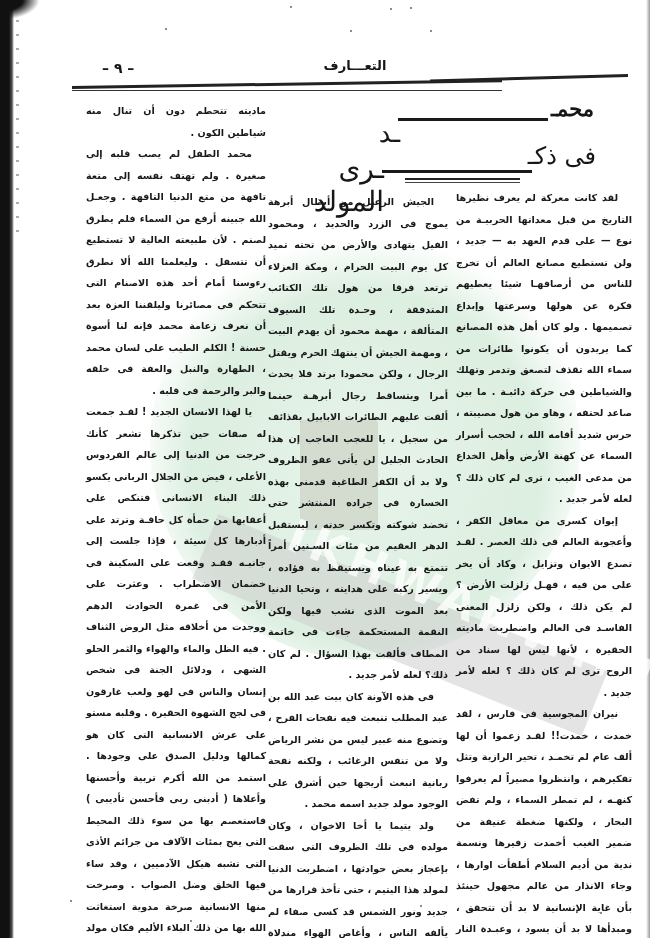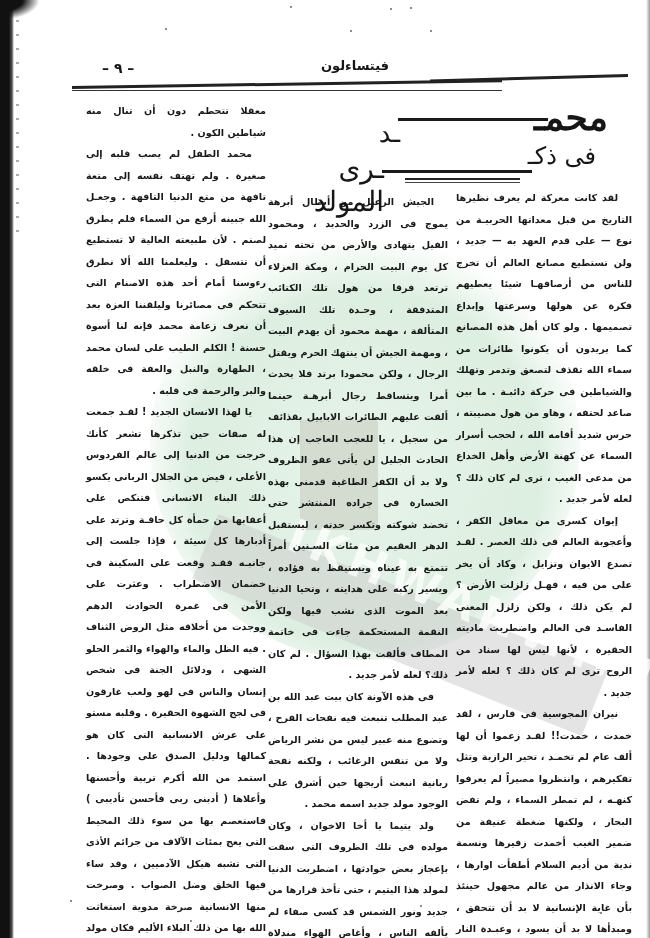--- a/index.html
+++ b/index.html
@@ -69,21 +69,21 @@
     position: absolute; left: 72px; top: 90px; width: 430px; height: 1px; background: #333; z-index: 2;
   }
   .rule-right {
     position: absolute; left: 430px; top: 74px; width: 198px; height: 3px; background: #222;
     transform: rotate(-1.6deg); transform-origin: right; z-index: 2;
   }
 
   
   .title-block { position: absolute; left: 300px; top: 96px; width: 320px; height: 100px; z-index: 2; direction: rtl; }
   .title-line1 {
-    position: absolute; right: 12px; top: 0; font-family: "DejaVu Serif", serif; font-size: 36px; font-weight: bold;
+    position: absolute; right: 26px; top: 0; font-family: "DejaVu Serif", serif; font-size: 21px; font-weight: bold;
   }
   .title-kashida1 {
     position: absolute; right: 72px; top: 22px; width: 150px; height: 3px; background: #1a1a1a;
   }
   .title-end1 {
     position: absolute; right: 220px; top: 22px; font-family: "DejaVu Serif", serif; font-size: 26px;
   }
   .title-line2-a {
     position: absolute; right: 24px; top: 46px; font-family: "DejaVu Serif", serif; font-size: 24px;
   }
@@ -124,21 +124,21 @@
 
 <div class="watermark">
   <div class="wm-circle"></div>
   <div class="wm-book"></div>
   <div class="wm-band"></div>
   <div class="wm-text">IKHWANWIKI.COM</div>
 </div>
 
 <div class="header">
   <span class="page-number">– ٩ –</span>
-  <span class="running-title">فيتساءلون</span>
+  <span class="running-title">التعـــارف</span>
 </div>
 <div class="rule-right"></div>
 <div class="rule-thick"></div>
 <div class="rule-thick2"></div>
 
 <div class="title-block">
   <span class="title-line1">محمـ</span>
   <span class="title-kashida1"></span>
   <span class="title-end1">ـد</span>
   <span class="title-line2-a">فى ذكـ</span>
@@ -156,21 +156,21 @@
 </div>
 
 <div class="col col-middle">
   <p>الجيش الرعيل من أبطال أبرهة يموج فى الزرد والحديد ، ومحمود الفيل يتهادى والأرض من تحته تميد كل يوم البيت الحرام ، ومكة العزلاء ترتعد فرقا من هول تلك الكتائب المتدفقة ، وحـدة تلك السيوف المتألقة ، مهمة محمود أن يهدم البيت ، ومهمة الجيش أن ينتهك الحرم ويقتل الرجال ، ولكن محمودا برتد فلا يحدث أمرا ويتساقط رجال أبرهـة حينما ألقت عليهم الطائرات الابابيل بقذائف من سجيل ، يا للعجب العاجب إن هذا الحادث الجليل لن يأتى عفو الظروف ولا بد أن الكفر الطاغية قدمنى بهذه الخسارة فى جراده المنتشر حتى تخضد شوكته وتكسر حدته ، ليستقبل الدهر العقيم من مئات السـنين أمراً تتمتع به عيناه ويستيقظ به فؤاده ، ويسير ركبه على هدايته ، وتحيا الدنيا بعد الموت الذى نشب فيها ولكن النقمة المستحكمة جاءت فى خاتمة المطاف فألقت بهذا السؤال . لم كان ذلك؟ لعله لأمر جديد .</p>
   <p>فى هذه الآونة كان بيت عبد الله بن عبد المطلب تنبعث فيه نفحات الفرح ، وتضوع منه عبير ليس من نشر الرياض ولا من تنفس الرغائب ، ولكنه نفحة ربانية انبعث أريجها حين أشرق على الوجود مولد جديد اسمه محمد .</p>
   <p>ولد يتيما يا أخا الاخوان ، وكان مولده فى تلك الظروف التى سقت بإعجاز بعض حوادثها ، اضطربت الدنيا لمولد هذا اليتيم ، حتى تأخذ قرارها من جديد ونور الشمس قد كسى صفاء لم يألفه الناس ، وأغاص الهواء مندلاة معطرة ، رغم ما فى الدنيا من فساد .</p>
 
 </div>
 
 <div class="col col-left">
-  <p class="noindent">معقلا تتحطم دون أن تنال منه شياطين الكون .</p>
+  <p class="noindent">ماديته تتحطم دون أن تنال منه شياطين الكون .</p>
   <p>محمد الطفل لم يصب قلبه إلى صغيرة . ولم تهتف نفسه إلى متعة تافهة من متع الدنيا التافهة . وجعـل الله جبينه أرفع من السماء فلم يطرق لصنم . لأن طبيعته العالية لا تستطيع أن تتسفل . وليعلمنا الله ألا نطرق رءوسنا أمام أحد هذه الاصنام التى تتحكم فى مصائرنا وليلقننا العزة بعد أن نعرف زعامة محمد فإنه لنا أسوة حسنة ! الكلم الطيب على لسان محمد ، الطهارة والنبل والعفة فى خلقه والبر والرحمة فى قلبه .</p>
   <p>يا لهذا الانسان الجديد ! لقـد جمعت له صفات حين تذكرها تشعر كأنك خرجت من الدنيا إلى عالم الفردوس الأعلى ، فيض من الجلال الربانى يكسو ذلك البناء الانسانى فتنكص على أعقابها من حمأة كل حاقـة وترتد على أدبارها كل سيئة ، فإذا جلست إلى جانبـه فقـد وقعت على السكينة فى خضمان الاضطراب . وعثرت على الأمن فى غمرة الحوادث الدهم ووجدت من أخلاقه مثل الروض الثناف . فيه الظل والماء والهواء والثمر الحلو الشهى ، ودلائل الجنة فى شخص إنسان والناس فى لهو ولعب غارقون فى لجج الشهوة الحقيرة . وقلبه مستو على عرش الانسانية التى كان هو كمالها ودليل الصدق على وجودها . استمد من الله أكرم تربية وأحسنها وأعلاها ( أدبنى ربى فأحسن تأديبى ) فاستعصم بها من سوء ذلك المحيط التى يعج بمئات الآلاف من جرائم الأذى التى تشبه هيكل الآدميين ، وقد ساء فيها الخلق وضل الصواب . وصرخت منها الانسانية صرخة مدوية استغاثت الله بها من ذلك البلاء الأليم فكان مولد محمد أول الغيث وطليعة الاغاثة .</p>
 
 </div>
 
 <div class="speck" style="left:290px;top:6px"></div>
 <div class="speck" style="left:390px;top:8px"></div>
 <div class="speck" style="left:410px;top:7px"></div>
 <div class="speck" style="left:165px;top:28px"></div>
 <div class="speck" style="left:430px;top:30px"></div>

